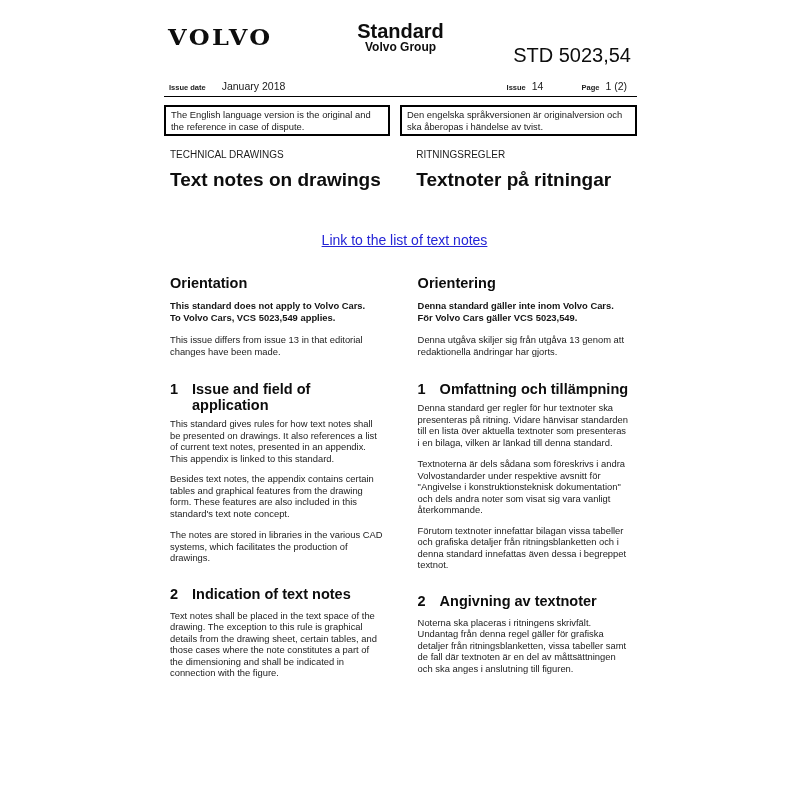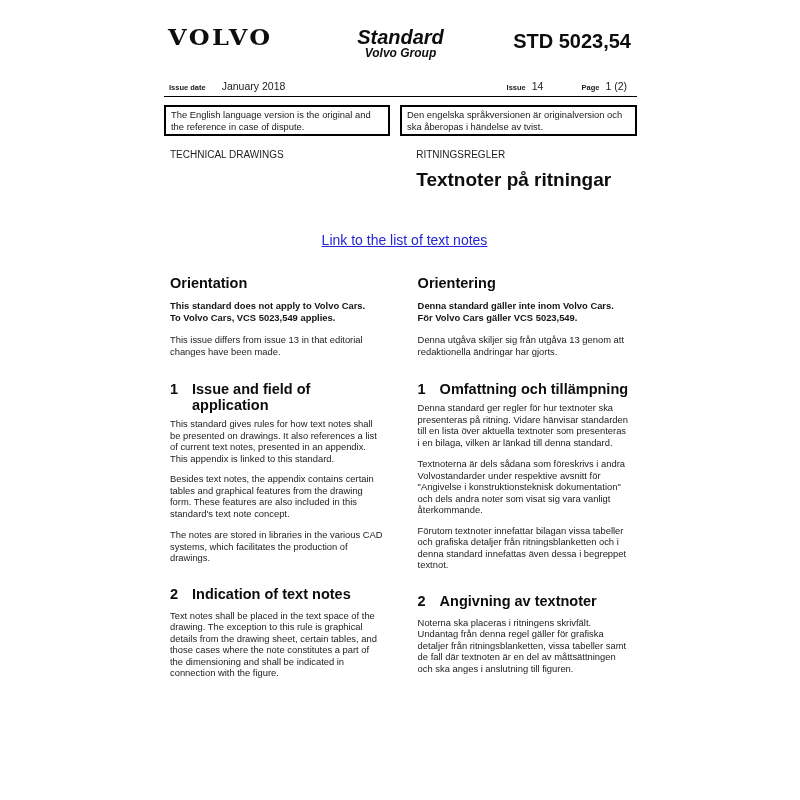--- a/index.html
+++ b/index.html
@@ -32,43 +32,42 @@
     font-size: 24px;
     letter-spacing: 2.5px;
     color: #0d0d0d;
     transform: scaleY(0.92);
     transform-origin: top left;
   }
   .doc-type-block {
     position: absolute;
     left: 50%;
     transform: translateX(-50%);
-    top: 27px;
+    top: 21px;
     text-align: center;
     white-space: nowrap;
-    font-style: italic;
   }
   .doc-type {
     font-size: 20px;
     font-weight: bold;
     line-height: 20px;
     color: #0d0d0d;
   }
   .org {
     font-size: 12px;
     font-weight: bold;
     line-height: 13px;
     color: #0d0d0d;
   }
   .doc-number {
     position: absolute;
     right: 6px;
-    top: 30px;
+    top: 44px;
     font-size: 20px;
-    font-weight: bold;
+    font-weight: normal;
     color: #0d0d0d;
     white-space: nowrap;
   }
   
   .meta-row {
     display: flex;
     align-items: baseline;
     padding: 0 10px 2px 5px;
     border-bottom: 1.5px solid #000;
     font-size: 10.5px;
@@ -196,20 +195,21 @@
   <div class="notice-row">
     <div class="notice-box notice-en">The English language version is the original and
 the reference in case of dispute.</div>
     <div class="notice-box notice-sv">Den engelska språkversionen är originalversion och
 ska åberopas i händelse av tvist.</div>
   </div>
 
   <div class="cols cols-1">
     <div class="col-en">
       <div class="kicker">TECHNICAL DRAWINGS</div>
+      <div class="title">Text notes on drawings</div>
     </div>
     <div class="col-sv">
       <div class="kicker">RITNINGSREGLER</div>
       <div class="title">Textnoter på ritningar</div>
     </div>
   </div>
 
   <div class="link-row">
     <span class="doc-link" style="color: rgb(36, 36, 214);">Link to the list of text notes</span>
   </div>

